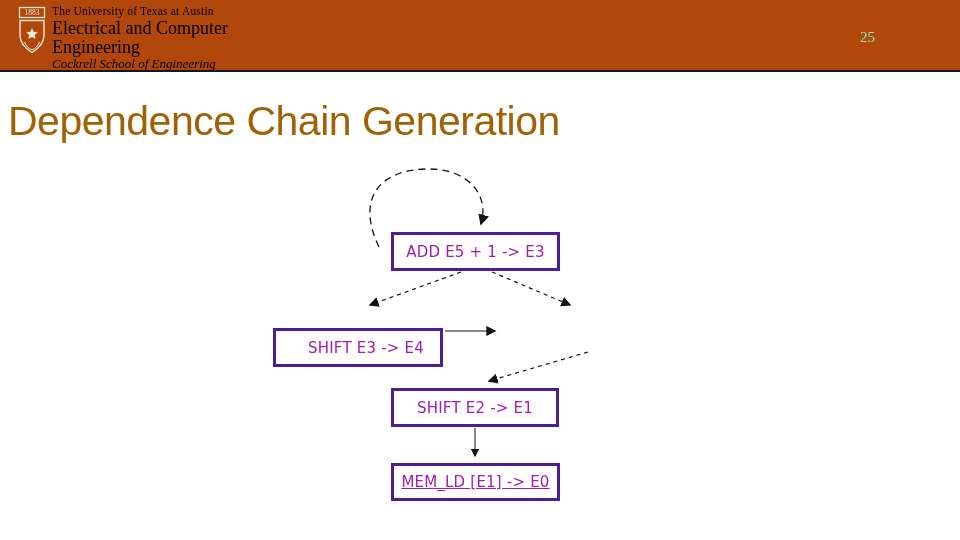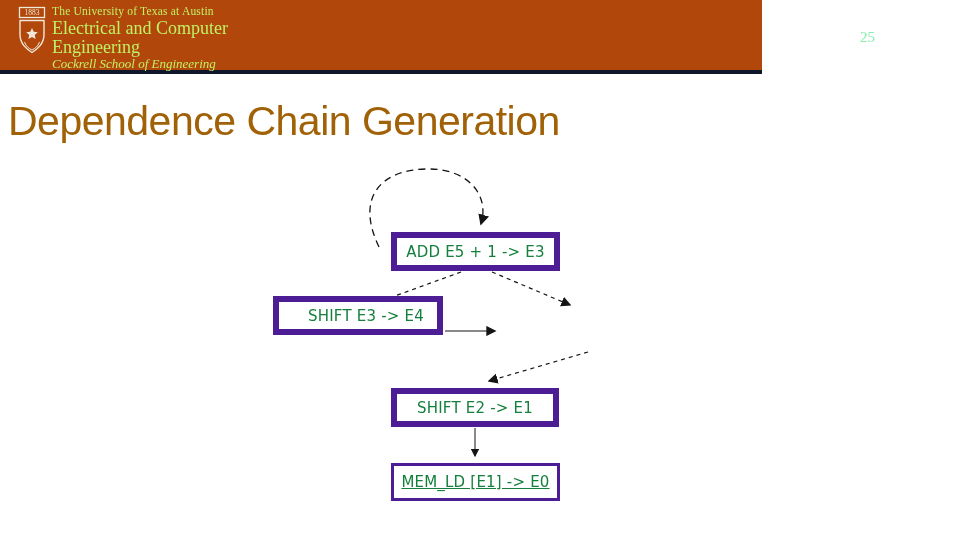--- a/index.html
+++ b/index.html
@@ -13,35 +13,35 @@
     width: 960px;
     height: 540px;
     background: #ffffff;
     overflow: hidden;
   }
 
   
   .header-bar {
     position: absolute;
     left: 0; top: 0;
-    width: 762px;
+    width: 960px;
     height: 70px;
     background: #B2470B;
-    border-bottom: 4px solid #0f172a;
+    border-bottom: 2px solid #0f172a;
   }
   .logo {
     position: absolute;
     left: 16px;
     top: 6px;
   }
   .header-text {
     position: absolute;
     left: 52px;
     top: 5px;
-    color: #bef264;
+    color: #000000;
     font-family: "Liberation Serif", serif;
     line-height: 1;
     white-space: nowrap;
   }
   .header-univ {
     font-size: 11.5px;
     line-height: 13px;
     letter-spacing: 0.2px;
   }
   .header-dept1 {
@@ -86,33 +86,33 @@
   .edges-layer {
     position: absolute;
     left: 0; top: 0;
     width: 960px;
     height: 540px;
     pointer-events: none;
   }
   .node {
     position: absolute;
     box-sizing: border-box;
-    border: 6px solid #4c1d95;
+    border: 3px solid #4c1d95;
     background: #ffffff;
     display: flex;
     align-items: center;
     justify-content: center;
     font-family: "DejaVu Sans", sans-serif;
     font-size: 15px;
-    color: #15803d;
+    color: #a21caf;
     white-space: nowrap;
     letter-spacing: 0.2px;
   }
   .node-add-e5   { left: 391px; top: 232px; width: 169px; height: 39px; }
-  .node-shift-e3 { left: 273px; top: 296px; width: 170px; height: 39px; padding-left: 16px; }
+  .node-shift-e3 { left: 273px; top: 328px; width: 170px; height: 39px; padding-left: 16px; }
   .node-add-e4   { left: 502px; top: 311px; width: 169px; height: 40px; }
   .node-shift-e2 { left: 391px; top: 388px; width: 168px; height: 39px; }
   .node-mem-ld   { left: 391px; top: 463px; width: 169px; height: 38px; border-width: 3px; text-decoration: underline; }
 </style>
 </head>
 <body>
 
 <div class="slide">
 
   <div class="header-bar">

